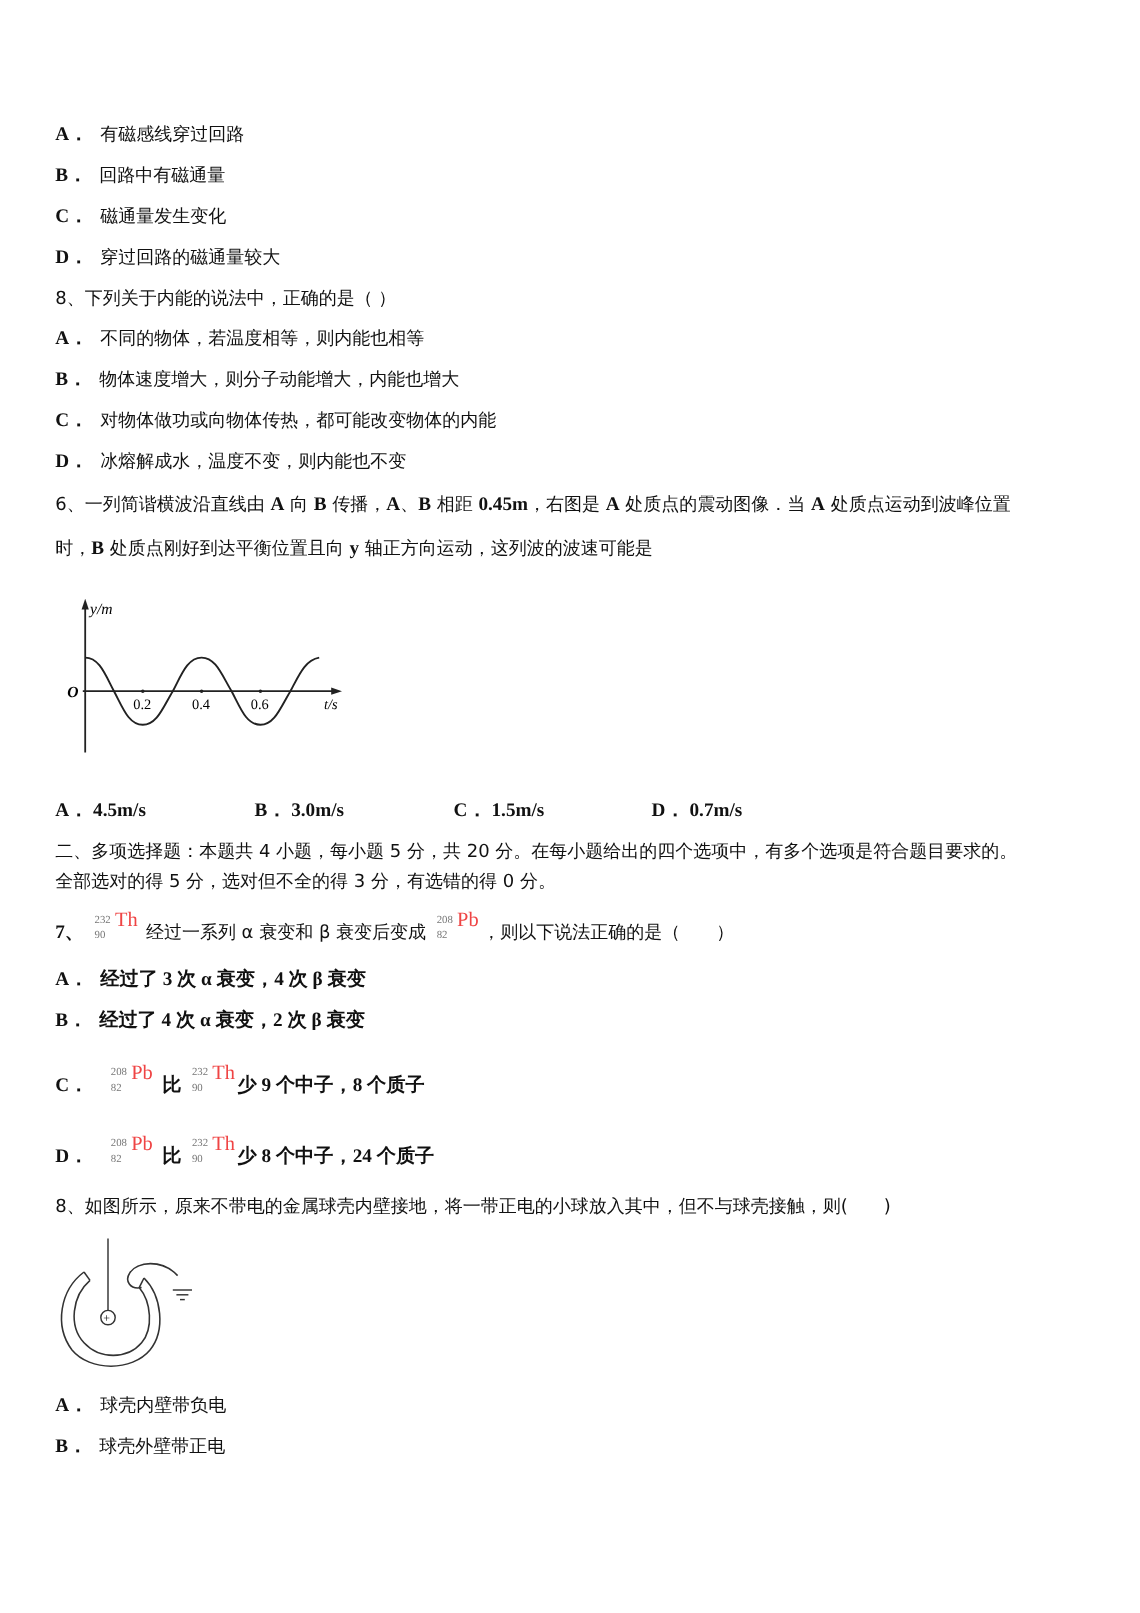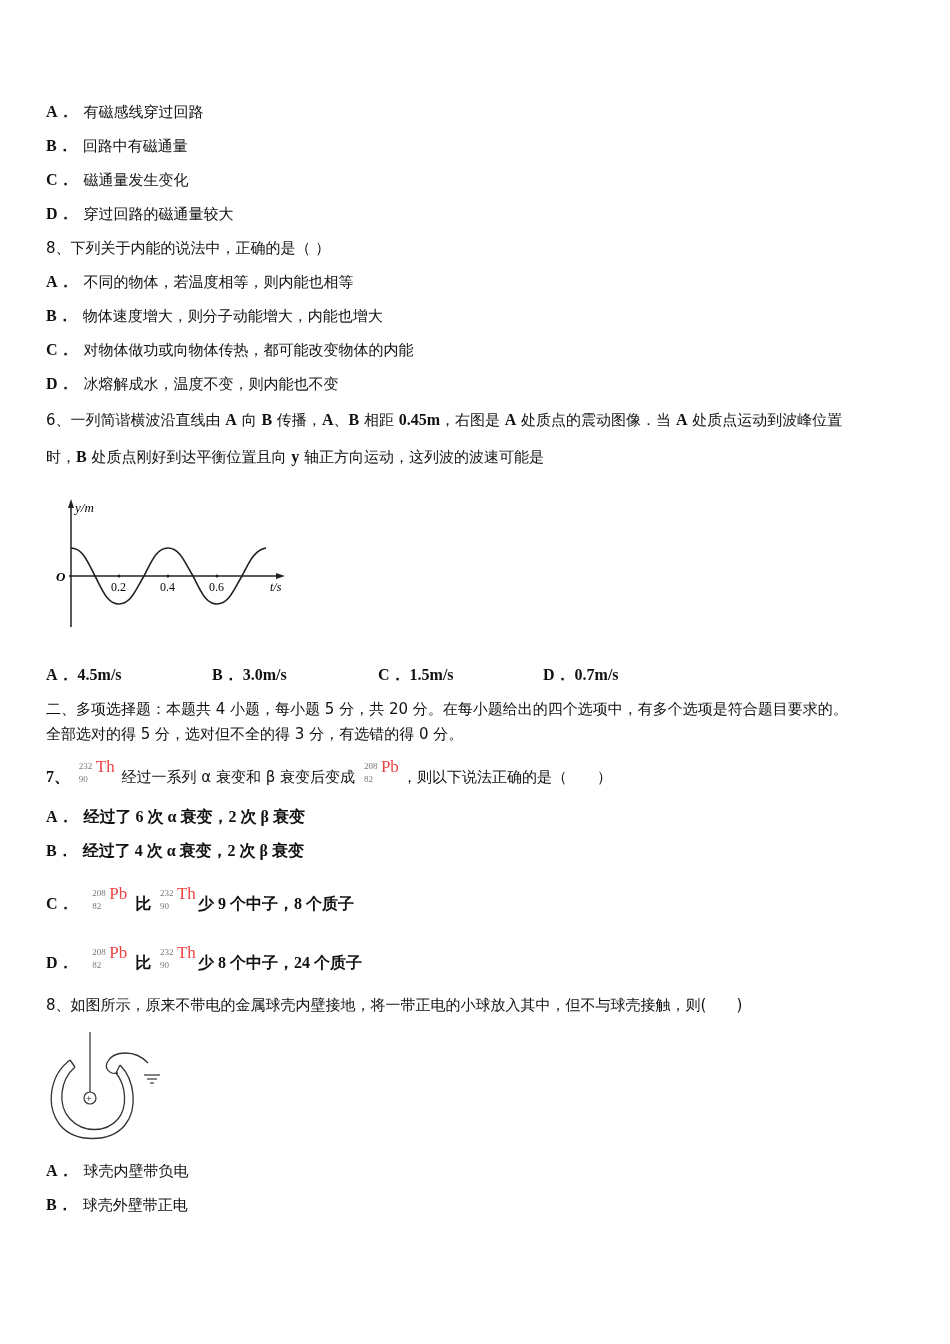--- a/index.html
+++ b/index.html
@@ -81,21 +81,21 @@
 
 <div class="line" style="top:699px">二、多项选择题：本题共 4 小题，每小题 5 分，共 20 分。在每小题给出的四个选项中，有多个选项是符合题目要求的。</div>
 <div class="line" style="top:724px">全部选对的得 5 分，选对但不全的得 3 分，有选错的得 0 分。</div>
 
 <div class="line" style="top:760px">
   <span class="b">7、</span>
   <span class="iso"><span class="mass">232</span><span class="z">90</span><span class="sym">Th</span></span>
   <span>经过一系列 α 衰变和 β 衰变后变成</span>
   <span class="iso"><span class="mass">208</span><span class="z">82</span><span class="sym">Pb</span></span><span>，则以下说法正确的是（　　）</span>
 </div>
-<div class="line b" style="top:807px"><span class="opt-letter">A．</span><span>经过了 6 次 α 衰变，2 次 β 衰变</span></div>
+<div class="line b" style="top:807px"><span class="opt-letter">A．</span><span>经过了 3 次 α 衰变，4 次 β 衰变</span></div>
 <div class="line b" style="top:841px"><span class="opt-letter">B．</span><span>经过了 4 次 α 衰变，2 次 β 衰变</span></div>
 <div class="line" style="top:887px">
   <span class="opt-letter">C．</span>
   <span class="iso"><span class="mass">208</span><span class="z">82</span><span class="sym">Pb</span></span>
   <span class="b">比</span>
   <span class="iso"><span class="mass">232</span><span class="z">90</span><span class="sym">Th</span></span><span class="b">少 9 个中子，8 个质子</span>
 </div>
 <div class="line" style="top:946px">
   <span class="opt-letter">D．</span>
   <span class="iso"><span class="mass">208</span><span class="z">82</span><span class="sym">Pb</span></span>

